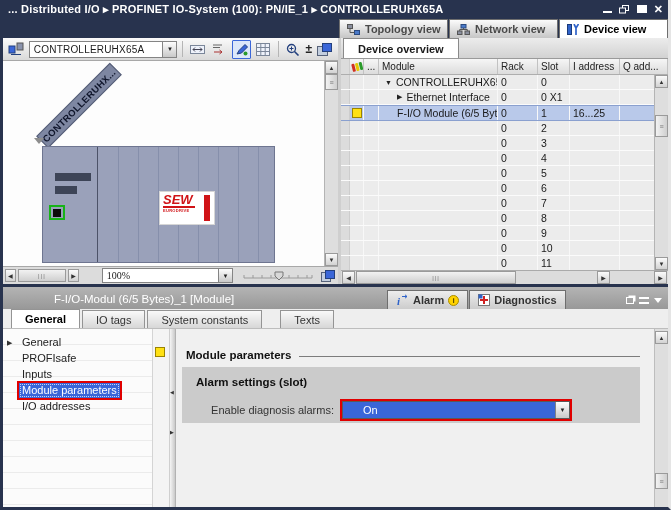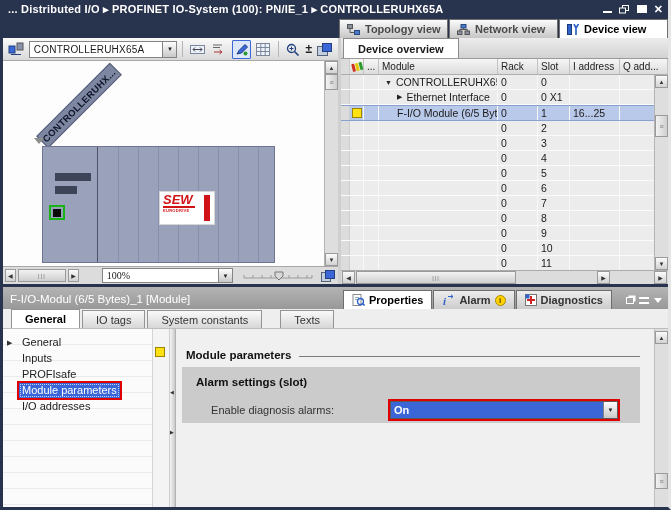--- a/index.html
+++ b/index.html
@@ -104,21 +104,21 @@
   .c-slot  { width:32px; }
   .c-iaddr { width:50px; }
   .c-qaddr { flex:1; }
   .exp { font-size:7px; color:#222; margin-right:4px; }
   .warn-sq { width:10px; height:10px; background:#ffe114; border:1px solid #9b8400; }
   .tv-scroll { position:absolute; right:0; top:16px; bottom:14px; width:14px; background:#dedede; border-left:1px solid #b4b4b4; }
   .th-scroll { height:14px; background:#dcdcdc; border-top:1px solid #aaa; display:flex; align-items:center; padding:0 1px; gap:1px; }
 
   
   .bottom { position:absolute; top:284px; left:0; width:665px; height:223px; background:#f0f0f0; border-top:3px solid #28334e; }
-  .prop-header { height:22px; background:linear-gradient(#b4b4b4,#989898); display:flex; align-items:flex-end; }
+  .prop-header { height:22px; background:linear-gradient(#b4b4b4,#989898); display:flex; align-items:flex-end;padding-left:44px; }
   .prop-title { width:340px; color:#fff; font-size:11.5px; padding:0 0 4px 7px; white-space:nowrap; overflow:hidden; }
   .ptab { height:19px; display:flex; align-items:center; gap:4px; padding:0 8px; margin-right:1px;
           background:linear-gradient(#ededed,#cccccc); border:1px solid #6e6e6e; border-bottom:none; font-weight:bold; color:#333; }
   .ptab.active { background:#fff; color:#000; }
   .ph-icons { margin-left:auto; display:flex; align-items:center; gap:5px; padding:0 6px 5px 0; }
   .badge { width:11px; height:11px; border-radius:50%; background:#ffd200; border:1px solid #a98c00;
            color:#5a4a00; font-size:8px; font-weight:bold; display:flex; align-items:center; justify-content:center; }
   .ph-float { width:8px; height:7px; border:1px solid #fff; box-shadow:2px -2px 0 -0.5px #fff; }
   .ph-rows { width:10px; height:7px; border-top:2px solid #fff; border-bottom:2px solid #fff; }
   .ph-caret { width:0; height:0; border-left:4px solid transparent; border-right:4px solid transparent; border-top:5px solid #fff; }
@@ -143,25 +143,25 @@
             position:relative; }
   .vsplit .a1,.vsplit .a2 { position:absolute; left:0; font-size:5px; color:#333; }
   .vsplit .a1 { top:60px; } .vsplit .a2 { top:100px; }
 
   .main-panel { flex:1; position:relative; background:#f0f0f0; }
   .mp-heading { position:absolute; left:10px; right:14px; top:20px; display:flex; align-items:center; gap:8px;
                 font-weight:bold; font-size:11.5px; color:#111; }
   .mp-heading::after { content:""; flex:1; border-top:1px solid #7c7c7c; margin-top:2px; }
   .group-box { position:absolute; left:6px; right:14px; top:38px; height:56px; background:#cbcbcb; }
   .group-title { padding:9px 0 0 14px; font-weight:bold; font-size:11.5px; color:#111; }
-  .field-row { display:flex; align-items:center; margin-top:13px;gap:48px; }
+  .field-row { display:flex; align-items:center; margin-top:13px; }
   .field-label { width:160px; text-align:right; padding-right:8px; color:#333; }
   .dd-field { width:228px; height:18px; background:#3a66d8; border:1px solid #5a5a5a; box-shadow:0 0 0 2px #e00000;
               display:flex; align-items:center; color:#fff; }
-  .dd-field .val { flex:1; padding-left:3px; font-weight:bold; }
+  .dd-field .val { flex:1; padding-left:20px; font-weight:normal; }
   .mp-scroll { width:14px; position:relative; background:#dedede; border-left:1px solid #bdbdbd; }
   svg { display:block; }
 </style>
 </head>
 <body>
 
 <div class="win">
 
   <div class="titlebar">
     <span class="crumb">... Distributed I/O  ▸  PROFINET IO-System (100): PN/IE_1  ▸  CONTROLLERUHX65A</span>
@@ -522,31 +522,20 @@
           </div>
         </div>
       </div>
     </div>
   </div>
 
   <div class="bottom">
     <div class="prop-header">
       <div class="prop-title">F-I/O-Modul (6/5 Bytes)_1 [Module]</div>
       <div id="prop-tabs" style="display:flex; align-items:flex-end; height:100%;">
-          <div class="ptab active">
-            <span>
-              <svg width="13" height="12">
-                <rect x="1" y="0.5" width="8" height="11" fill="#fff" stroke="#888"></rect>
-                <path d="M3 3.5 h4 M3 5.5 h4" stroke="#9ab"></path>
-                <circle cx="8.5" cy="7.5" r="3" fill="none" stroke="#2f63c9" stroke-width="1.3"></circle>
-                <line x1="10.6" y1="9.6" x2="12.5" y2="11.5" stroke="#2f63c9" stroke-width="1.6"></line>
-              </svg>
-            </span>
-            <span>Properties</span>
-          </div>
           <div class="ptab">
             <span>
               <svg width="13" height="12">
                 <text x="1" y="11" font-size="11" font-weight="bold" font-style="italic" fill="#2f63c9" font-family="Liberation Serif,serif">i</text>
                 <path d="M6 2.5 h5 M11 2.5 l-2 -1.7 M11 2.5 l-2 1.7" stroke="#2f63c9" fill="none"></path>
               </svg>
             </span>
             <span>Alarm</span>
             <span class="badge">i</span>
           </div>
@@ -572,22 +561,22 @@
     <div class="sub-tabs" id="sub-tabs">
         <div class="stab active">General</div>
         <div class="stab">IO tags</div>
         <div class="stab">System constants</div>
         <div class="stab">Texts</div>
       </div>
 
     <div class="prop-content">
       <div class="nav-col" id="nav-col">
           <div class="nav-item"><span class="nav-exp">▶</span><span class="nav-label">General</span></div>
+          <div class="nav-item"><span class="nav-label">PROFIsafe</span></div>
           <div class="nav-item"><span class="nav-label">Inputs</span></div>
-          <div class="nav-item"><span class="nav-label">PROFIsafe</span></div>
           <div class="nav-item selected"><span class="nav-label">Module parameters</span></div>
           <div class="nav-item"><span class="nav-label">I/O addresses</span></div>
         </div>
       <div class="marker-col">
         <span class="warn-sq"></span>
       </div>
       <div class="vsplit">
         <span class="a1">◀</span>
         <span class="a2">▶</span>
       </div>

